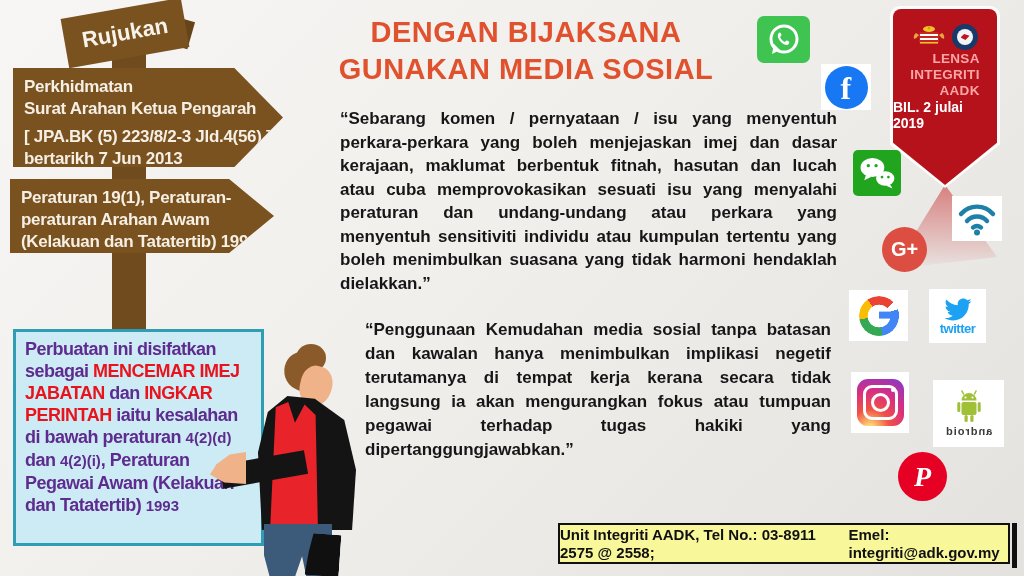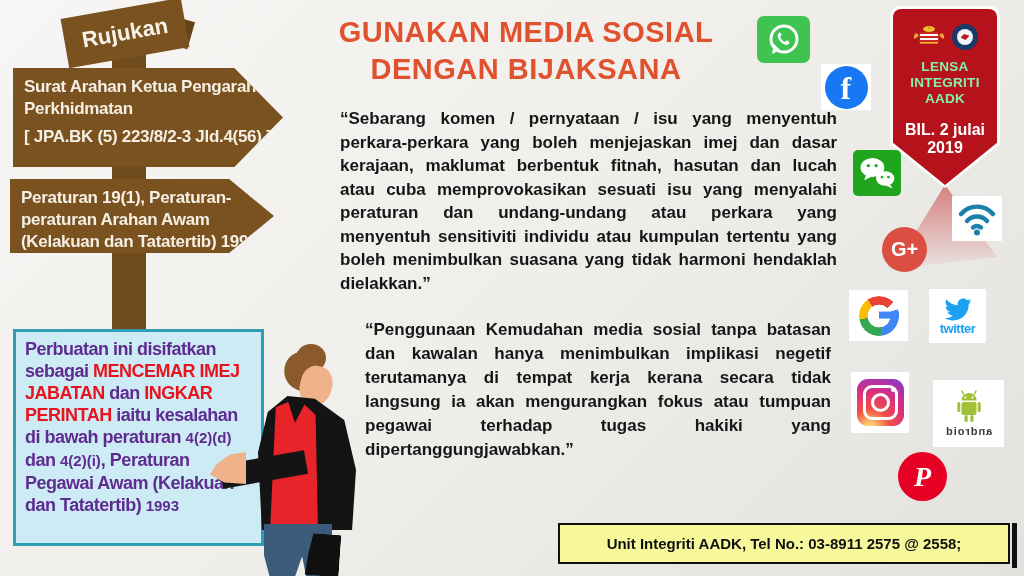--- a/index.html
+++ b/index.html
@@ -41,23 +41,23 @@
       clip-path:polygon(0 0,100% 0,100% 76%,50% 100%,0 76%);border-radius:10px 10px 0 0;}
   .ribbon-inner{position:absolute;left:3px;top:3px;right:3px;bottom:3px;background:#b5121b;
       clip-path:polygon(0 0,100% 0,100% 76%,50% 100%,0 76%);border-radius:8px 8px 0 0;
       display:flex;flex-direction:column;align-items:center;}
   .ribbon-logos{margin-top:14px;display:flex;gap:6px;align-items:center;height:28px;}
   .aadk-circle{width:26px;height:26px;border-radius:50%;background:#173a6b;
       display:flex;align-items:center;justify-content:center;}
   .aadk-circle .inner{width:16px;height:16px;border-radius:50%;background:#f2f4f8;
       display:flex;align-items:center;justify-content:center;}
   .aadk-circle .mark{width:9px;height:6px;background:#c0141c;clip-path:polygon(0 60%,40% 0,100% 30%,55% 100%);}
-  .ribbon-text{margin-top:8px;color:#86efac;font-weight:bold;font-size:13.5px;line-height:16px;
-      text-align:center;letter-spacing:0.3px;}
-  .ribbon-issue{margin-top:14px;color:#ffffff;font-weight:bold;font-size:16px;text-align:center;}
+  .ribbon-text{color:#fca5a5;font-weight:bold;font-size:13.5px;line-height:16px;
+      text-align:right;letter-spacing:0.3px;}
+  .ribbon-issue{margin-top:0;color:#ffffff;font-weight:bold;font-size:14px;}
   .beam{left:893px;top:183px;width:104px;height:86px;z-index:1;
       clip-path:polygon(50% 2%,0 100%,100% 86%);
       background:linear-gradient(180deg,rgba(197,38,38,0.55),rgba(197,38,38,0.02));}
 
   
   .card{background:#ffffff;display:flex;align-items:center;justify-content:center;z-index:3;}
   .whatsapp{left:757px;top:16px;width:53px;height:47px;background:#3fc351;border-radius:7px;z-index:3;
             display:flex;align-items:center;justify-content:center;}
   .fb-card{left:821px;top:64px;width:50px;height:46px;}
   .fb-circle{width:43px;height:43px;border-radius:50%;background:#1877f2;overflow:hidden;position:relative;}
@@ -118,37 +118,38 @@
 <body>
 
 <div id="stage">
 
   <div class="abs post"></div>
   <div class="abs sign-flap"></div>
   <div class="abs sign-top">
     <span>Rujukan</span>
   </div>
   <div class="abs sign-arrow sign1">
+    <div>Perkhidmatan</div>
     <div>Surat Arahan Ketua Pengarah</div>
-    <div>Perkhidmatan</div>
     <div class="gap-before">[ JPA.BK (5) 223/8/2-3 Jld.4(56) ]</div>
+    <div>bertarikh 7 Jun 2013</div>
   </div>
   <div class="abs sign-arrow sign2">
     <div>Peraturan 19(1), Peraturan-</div>
     <div>peraturan Arahan Awam</div>
     <div>(Kelakuan dan Tatatertib) 1993</div>
   </div>
 
   <div class="abs legal">
     <span>Perbuatan ini disifatkan sebagai </span><span class="hl">MENCEMAR IMEJ JABATAN</span><span> dan </span><span class="hl">INGKAR PERINTAH</span><span> iaitu kesalahan di bawah peraturan </span><span class="num">4(2)(d)</span><span> dan </span><span class="num">4(2)(i)</span><span>, Peraturan Pegawai Awam (Kelakuan dan Tatatertib) </span><span class="num">1993</span>
   </div>
 
   <div class="abs title">
+    <div>DENGAN BIJAKSANA</div>
     <div>GUNAKAN MEDIA SOSIAL</div>
-    <div>DENGAN BIJAKSANA</div>
   </div>
   <div class="abs para para1">“Sebarang komen / pernyataan / isu yang menyentuh perkara-perkara yang boleh menjejaskan imej dan dasar kerajaan, maklumat berbentuk fitnah, hasutan dan lucah atau cuba memprovokasikan sesuati isu yang menyalahi peraturan dan undang-undang atau perkara yang menyentuh sensitiviti individu atau kumpulan tertentu yang boleh menimbulkan suasana yang tidak harmoni hendaklah dielakkan.”</div>
   <div class="abs para para2">“Penggunaan Kemudahan media sosial tanpa batasan dan kawalan hanya menimbulkan implikasi negetif terutamanya di tempat kerja kerana secara tidak langsung ia akan mengurangkan fokus atau tumpuan pegawai terhadap tugas hakiki yang dipertanggungjawabkan.”</div>
 
   <div class="abs beam"></div>
   <div class="abs ribbon-outer">
     <div class="ribbon-inner">
       <div class="ribbon-logos">
         <svg width="34" height="24" viewBox="0 0 34 24">
           <ellipse cx="17" cy="4" rx="6" ry="3" fill="#f2c12e"></ellipse>
@@ -253,20 +254,21 @@
     <div class="android-word">android</div>
   </div>
 
   <div class="abs pinterest">
     <span>P</span>
   </div>
 
   <div class="abs contact">
     <div class="bar"></div>
     <div>Unit Integriti AADK, Tel No.: 03-8911 2575 @ 2558;</div>
+    <div>Emel: integriti@adk.gov.my</div>
   </div>
 
   <div class="abs person">
     <div class="hair"></div>
     <div class="bun"></div>
     <div class="head"></div>
     <div class="jacket"></div>
     <div class="shirt"></div>
     <div class="arm"></div>
     <div class="hand"></div>

